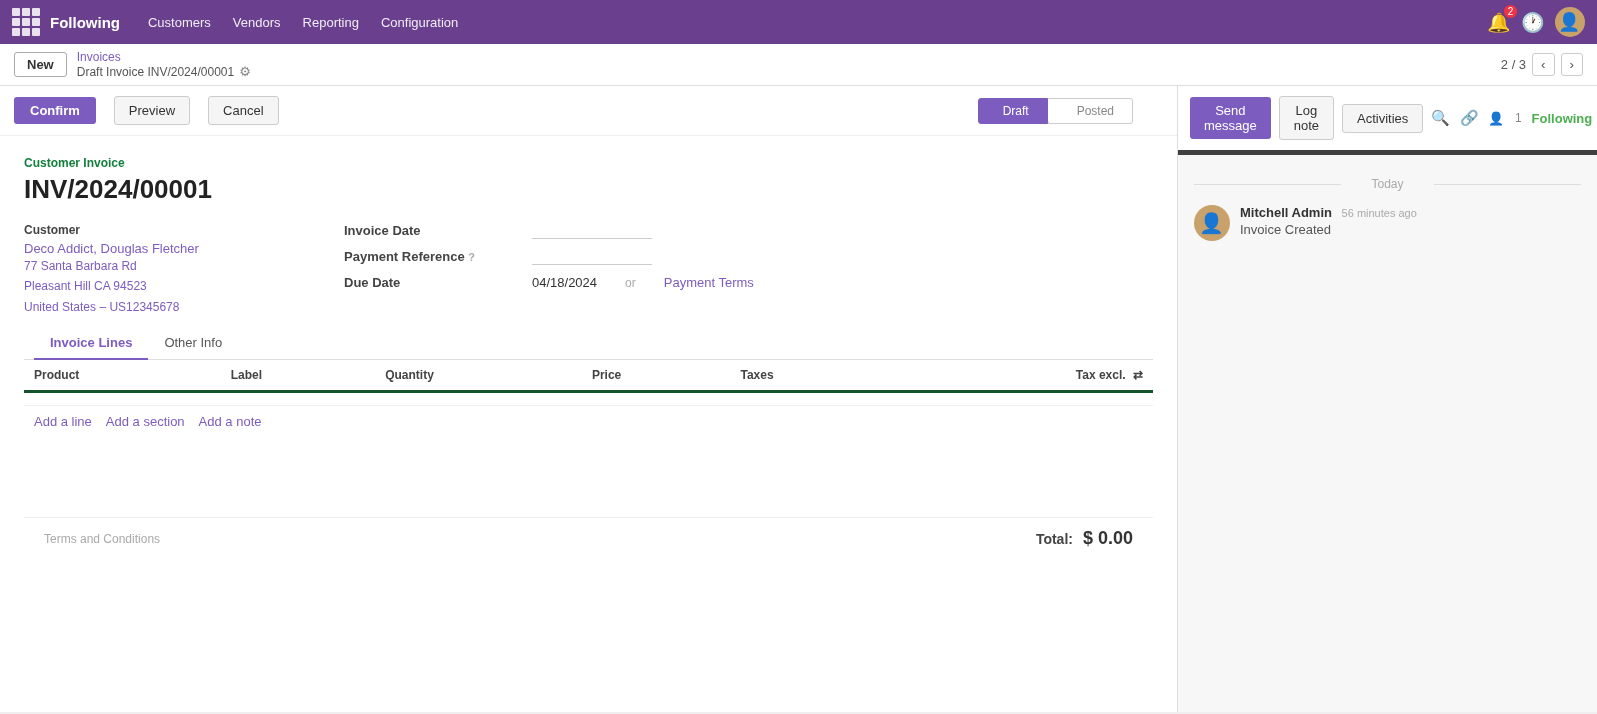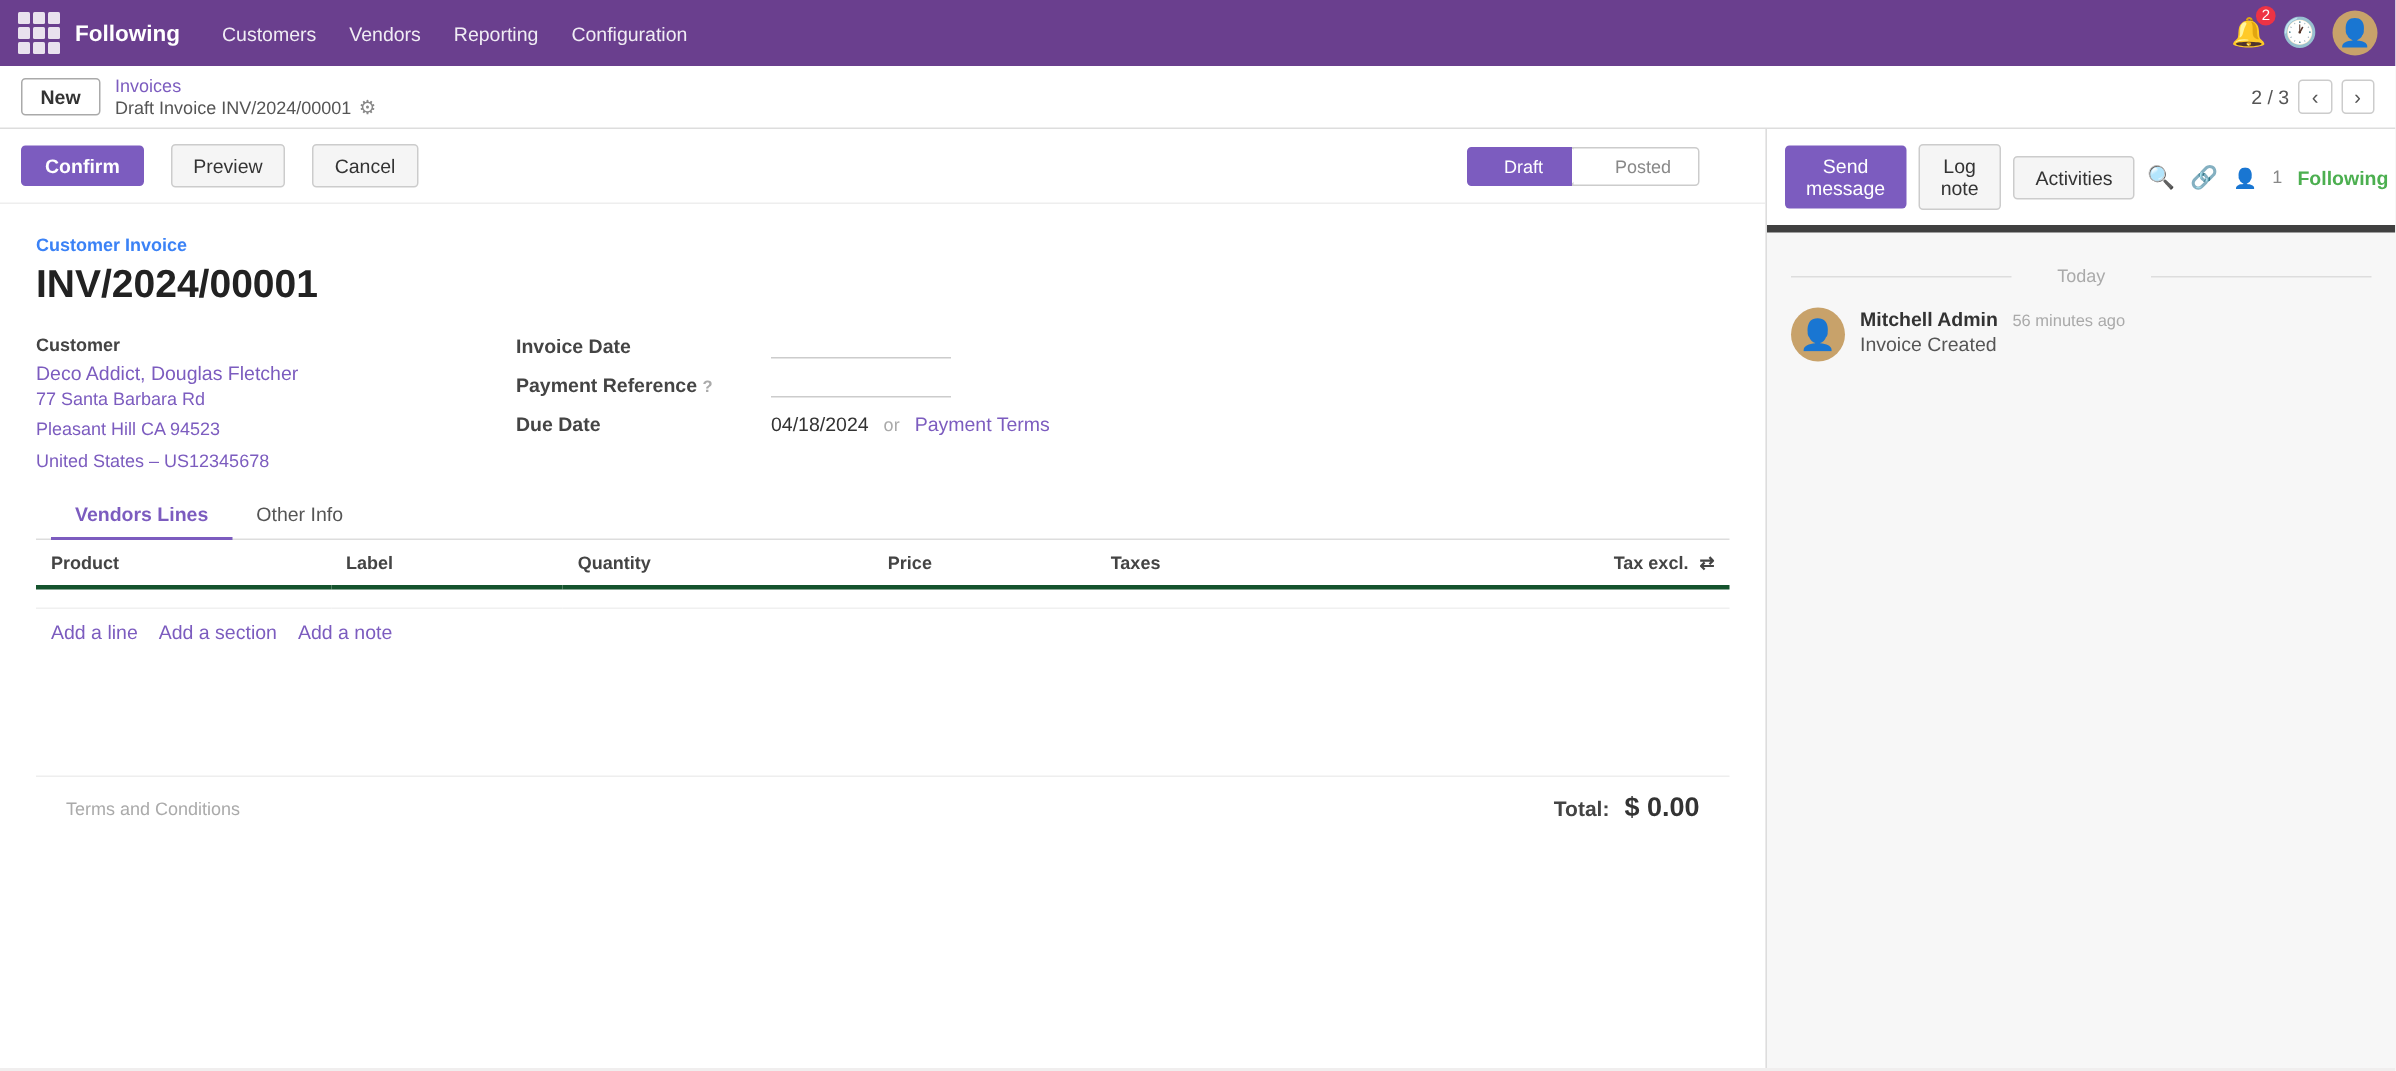--- a/index.html
+++ b/index.html
@@ -123,31 +123,31 @@
     
     .form-area {
       flex: 1;
       overflow-y: auto;
       padding: 20px 24px;
     }
     .form-area::-webkit-scrollbar { width: 10px; }
     .form-area::-webkit-scrollbar-track { background: #f5f5f5; }
     .form-area::-webkit-scrollbar-thumb { background: #ccc; border-radius: 3px; }
 
-    .doc-type-label { font-size: 12px; color: #3b82f6; margin-bottom: 4px; font-weight: 600; }
+    .doc-type-label { font-size: 12px; color: #15803d; margin-bottom: 4px; font-weight: 600; }
     .invoice-number { font-size: 26px; font-weight: 700; color: #222; margin-bottom: 18px; }
 
     .customer-section { display: flex; gap: 60px; }
     .customer-left { min-width: 260px; }
     .customer-right { flex: 1; }
     .customer-label { font-size: 12px; font-weight: 700; color: #444; margin-bottom: 4px; }
     .customer-name { font-size: 13px; color: #7c5cbf; cursor: pointer; }
     .customer-addr { font-size: 12px; color: #7c5cbf; line-height: 1.7; cursor: pointer; }
 
-    .invoice-field-row { display: flex; align-items: baseline; gap: 10px; margin-bottom: 10px; }
+    .invoice-field-row { display: flex; align-items: baseline; gap: 28px; margin-bottom: 10px; }
     .inv-label { font-size: 13px; color: #444; font-weight: 600; min-width: 160px; }
     .inv-value { font-size: 13px; color: #333; }
     .inv-help { color: #aaa; font-size: 11px; cursor: help; }
     .or-text { color: #aaa; font-size: 12px; }
     .payment-terms-link { color: #7c5cbf; font-size: 13px; cursor: pointer; }
 
     
     .tabs-bar {
       display: flex;
       border-bottom: 1px solid #ddd;
@@ -358,21 +358,21 @@
           <div class="invoice-field-row">
             <span class="inv-label">Due Date</span>
             <span class="inv-value">04/18/2024</span>
             <span class="or-text">or</span>
             <span class="payment-terms-link">Payment Terms</span>
           </div>
         </div>
       </div>
 
       <div class="tabs-bar">
-        <div class="tab active">Vendors Lines</div>
+        <div class="tab active">Invoice Lines</div>
         <div class="tab">Other Info</div>
       </div>
 
       <table class="invoice-table">
         <thead>
           <tr>
             <th>Product</th>
             <th>Label</th>
             <th>Quantity</th>
             <th>Price</th>

